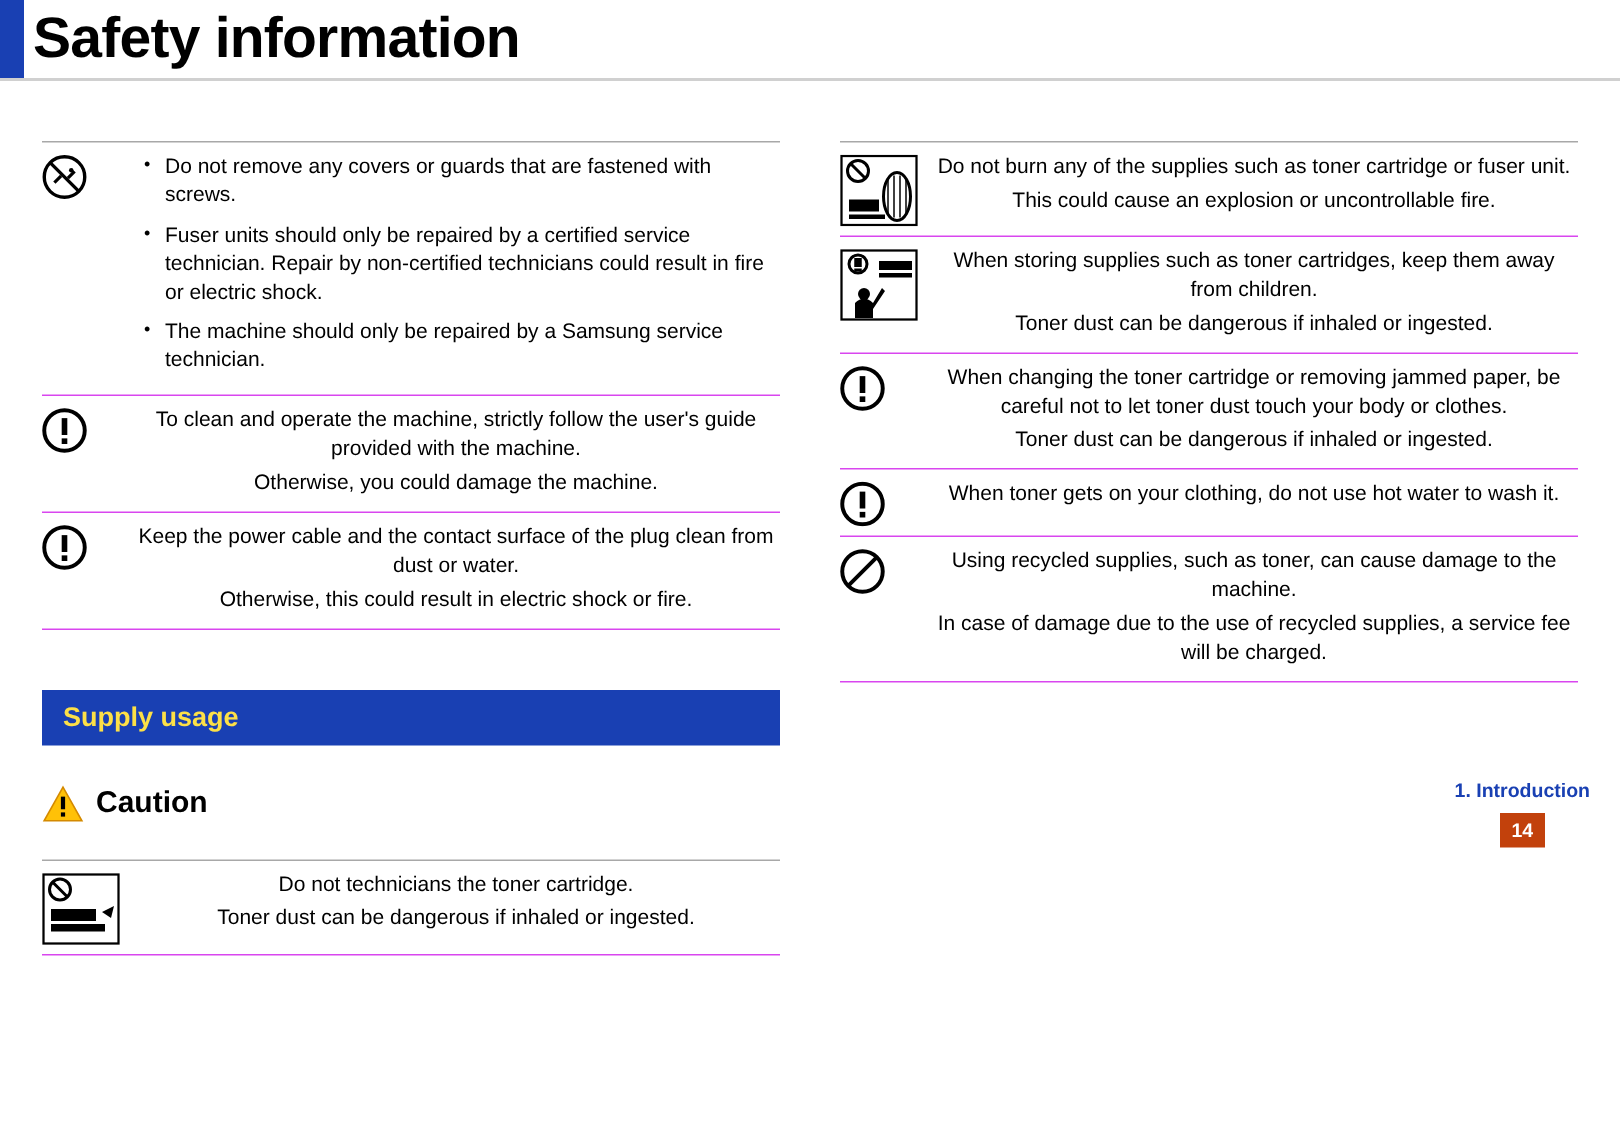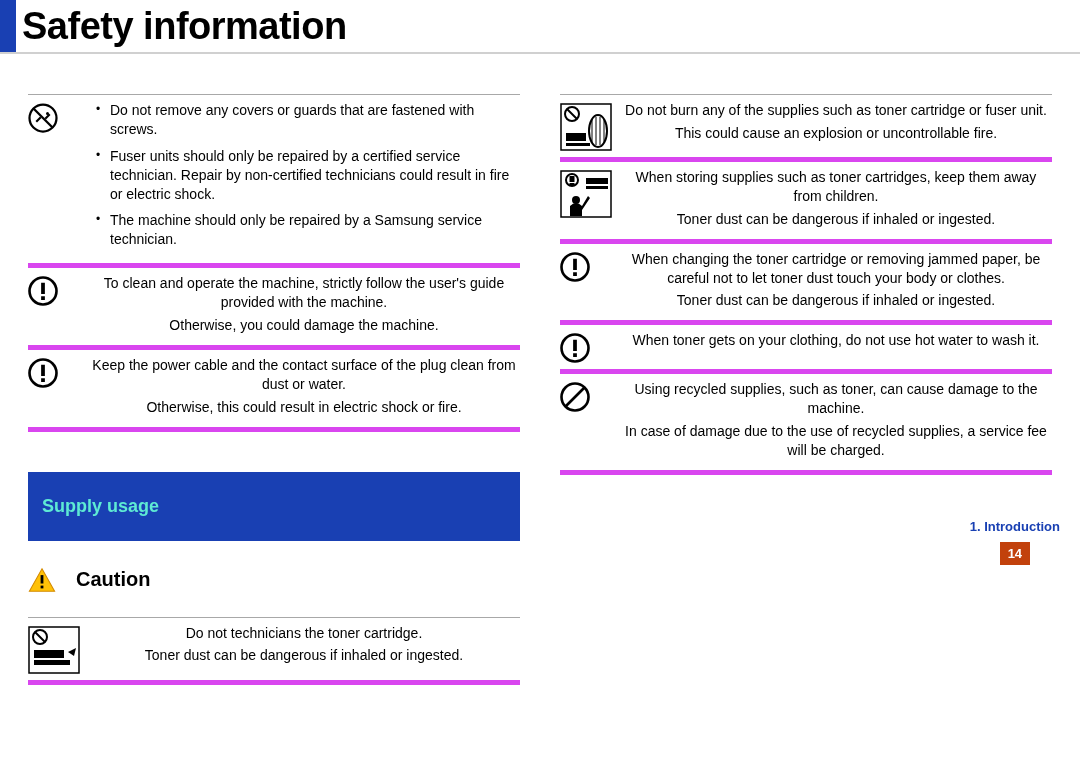--- a/index.html
+++ b/index.html
@@ -3,31 +3,31 @@
 <meta charset="utf-8">
 <style>
   * { box-sizing: border-box; margin: 0; padding: 0; }
   html, body { width: 1080px; height: 763px; font-family: "Segoe UI", Arial, sans-serif; color: #000; background: #fff; }
   .page { width: 1080px; height: 579px; position: relative; padding: 0; }
   .title-wrap { display: flex; align-items: flex-end; border-bottom: 2px solid #d0d0d0; }
   .title-bar { width: 16px; height: 52px; background: #1940b3; margin-right: 6px; }
   .page-title { font-size: 38px; font-weight: 700; letter-spacing: -0.5px; padding-bottom: 4px; }
   .columns { display: flex; gap: 40px; padding: 40px 28px 0 28px; }
   .col { flex: 1 1 50%; }
-  .row { display: flex; align-items: flex-start; padding: 6px 0; border-bottom: 5px solid #d946ef; }
+  .row { display: flex; align-items: flex-start; padding: 6px 0; border-bottom: 1px solid #d946ef; }
   .row:last-child { }
   .top-border { border-top: 1px solid #a8a8a8; }
   .icon-cell { width: 60px; flex: 0 0 60px; display: flex; align-items: flex-start; justify-content: flex-start; padding-top: 2px; }
   .text-cell { flex: 1; font-size: 14px; line-height: 1.35; }
   .text-cell p { margin-bottom: 4px; text-align: center; }
   .text-cell ul { list-style: none; padding-left: 8px; }
   .text-cell li { padding-left: 14px; position: relative; margin-bottom: 8px; }
   .text-cell li::before { content: "•"; position: absolute; left: 0; top: 0; font-size: 12px; }
-  .section-banner { background: #1940b3; color: #5eead4; font-weight: 700; font-size: 18px; padding: 24px 14px; margin-top: 40px; margin-bottom: 26px; }
-  .caution-row { display: flex; align-items: center; gap: 20px; margin-bottom: 24px; }
+  .section-banner { background: #1940b3; color: #fde047; font-weight: 700; font-size: 18px; padding: 8px 14px; margin-top: 40px; margin-bottom: 26px; }
+  .caution-row { display: flex; align-items: center; gap: 8px; margin-bottom: 24px; }
   .caution-text { font-size: 20px; font-weight: 700; }
   .footer { position: absolute; bottom: 14px; right: 20px; display: flex; align-items: center; gap: 8px; flex-direction: column; }
   .footer-chapter { color: #1940b3; font-weight: 700; font-size: 13px; }
   .footer-page { background: #c2410c; color: #fff; font-weight: 700; font-size: 13px; padding: 4px 8px; }
   svg { display: block; }
 </style>
 </head>
 <body>
 
 <div class="page">

